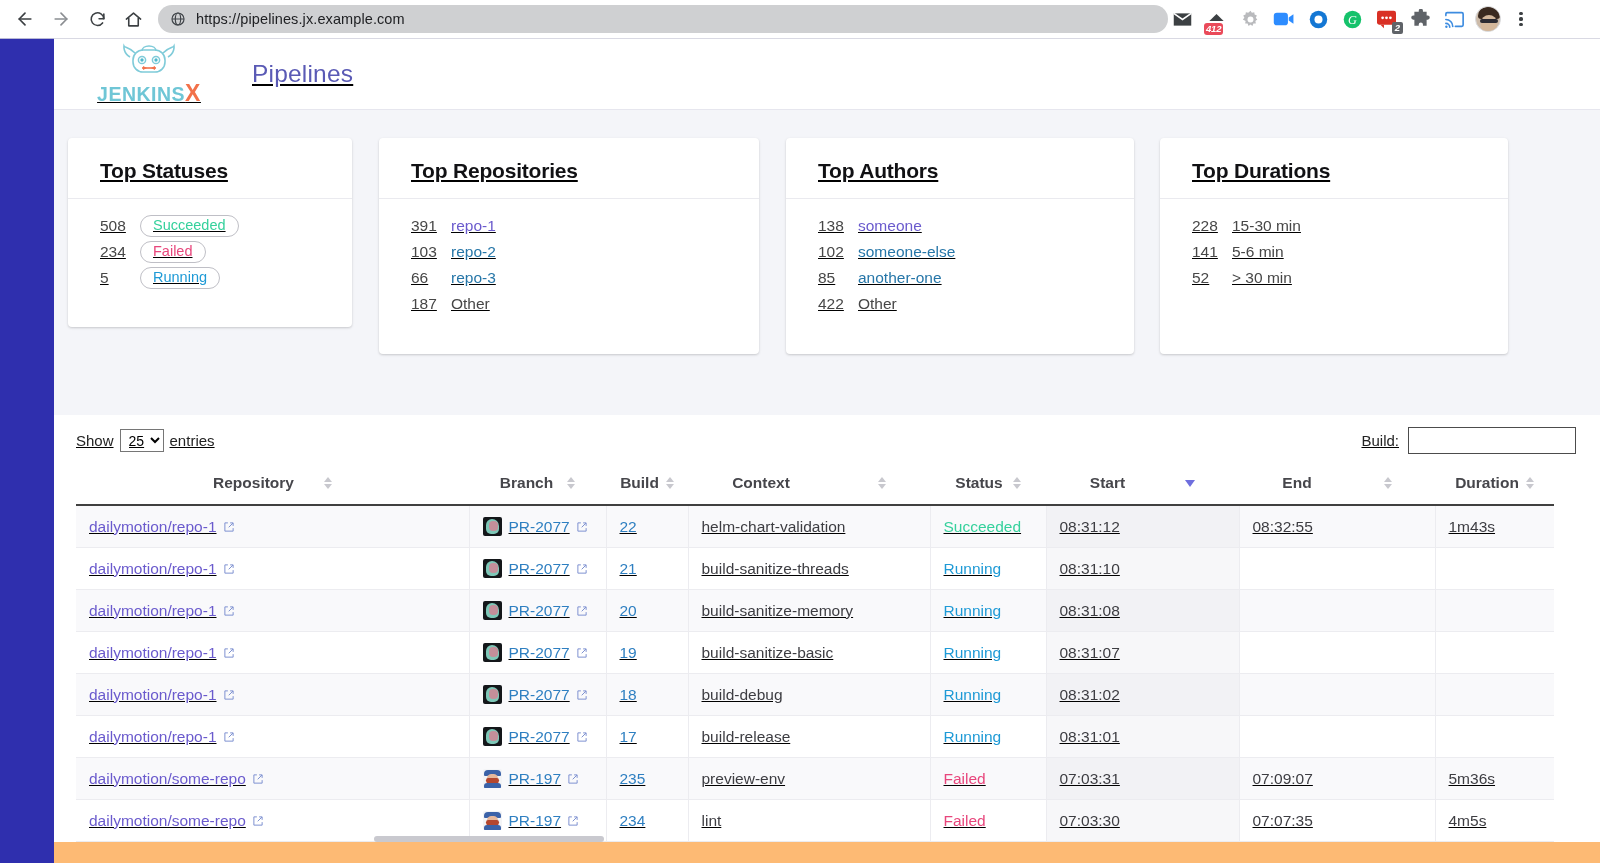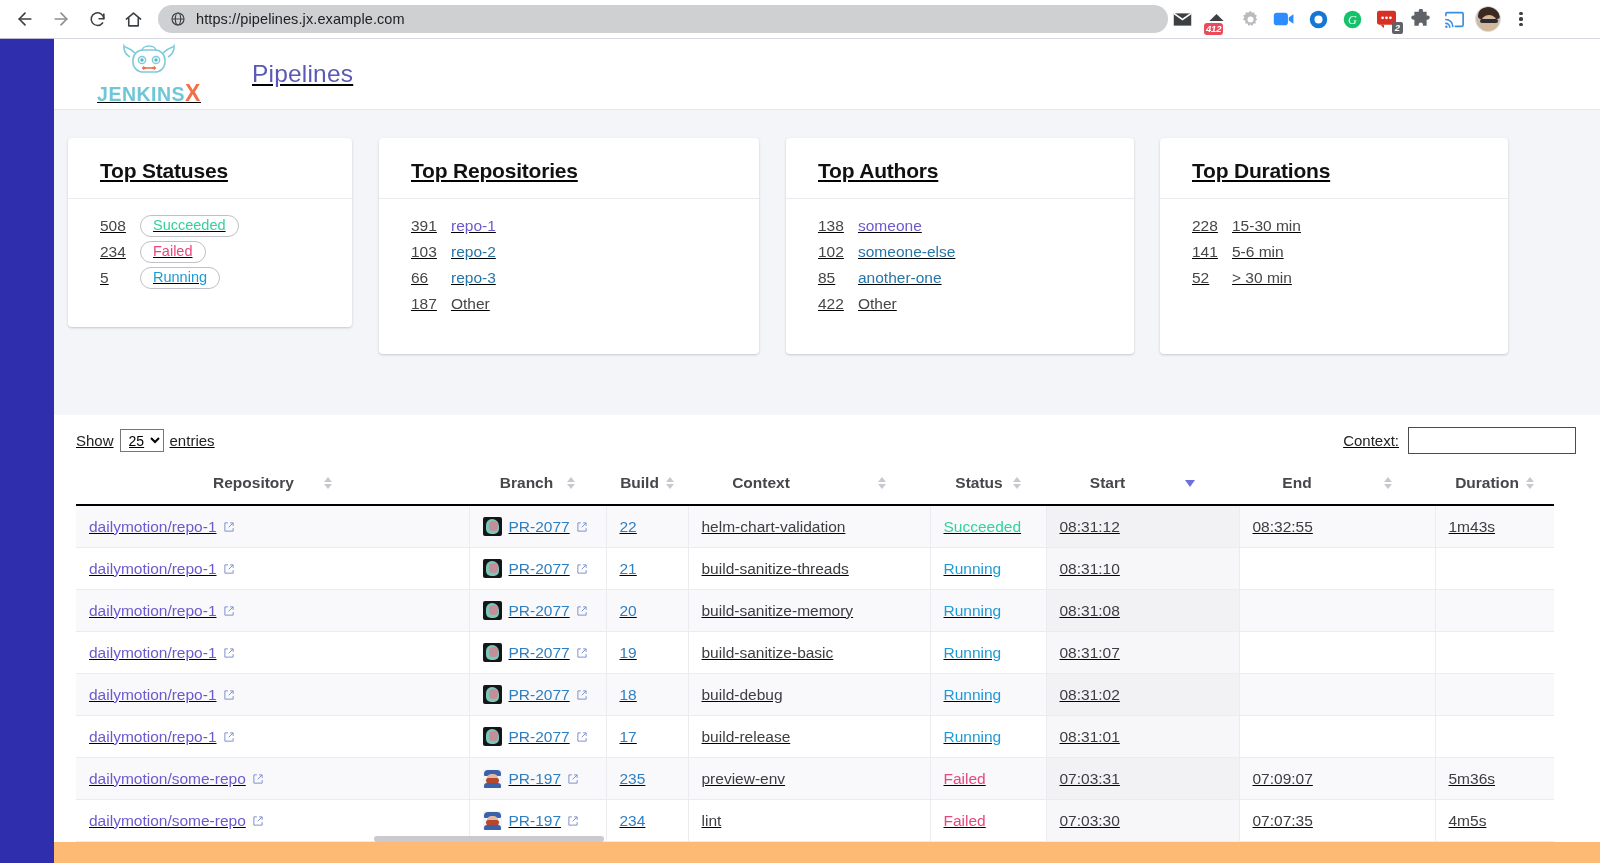--- a/index.html
+++ b/index.html
@@ -269,21 +269,21 @@
     margin-left: 22px;
     border-collapse: collapse;
     table-layout: fixed;
   }
   table.pipelines th {
     font-size: 15.5px;
     font-weight: bold;
     color: #46464b;
     padding: 11px 8px 12px 8px;
     text-align: center;
-    border-bottom: 2px solid #000000;
+    border-bottom: 2px solid #404040;
     position: relative;
     white-space: nowrap;
   }
   .th-inner { display: inline-flex; align-items: center; }
   .sort-ind {
     display: inline-flex; flex-direction: column;
     margin-left: 30px;
     gap: 2px;
   }
   .sort-ind i {
@@ -626,21 +626,21 @@
 
       <div class="table-controls">
         <div class="show-entries">
           <span>Show</span>
           <select class="entries-select">
             <option selected="">25</option>
           </select>
           <span>entries</span>
         </div>
         <div class="search-wrap">
-          <span>Context:</span>
+          <span>Build:</span>
           <input class="search-input" type="text" placeholder="" style="">
         </div>
       </div>
 
       <table class="pipelines">
         <colgroup>
           <col style="width:393px">
             <col style="width:137px">
             <col style="width:82px">
           <col style="width:242px">

